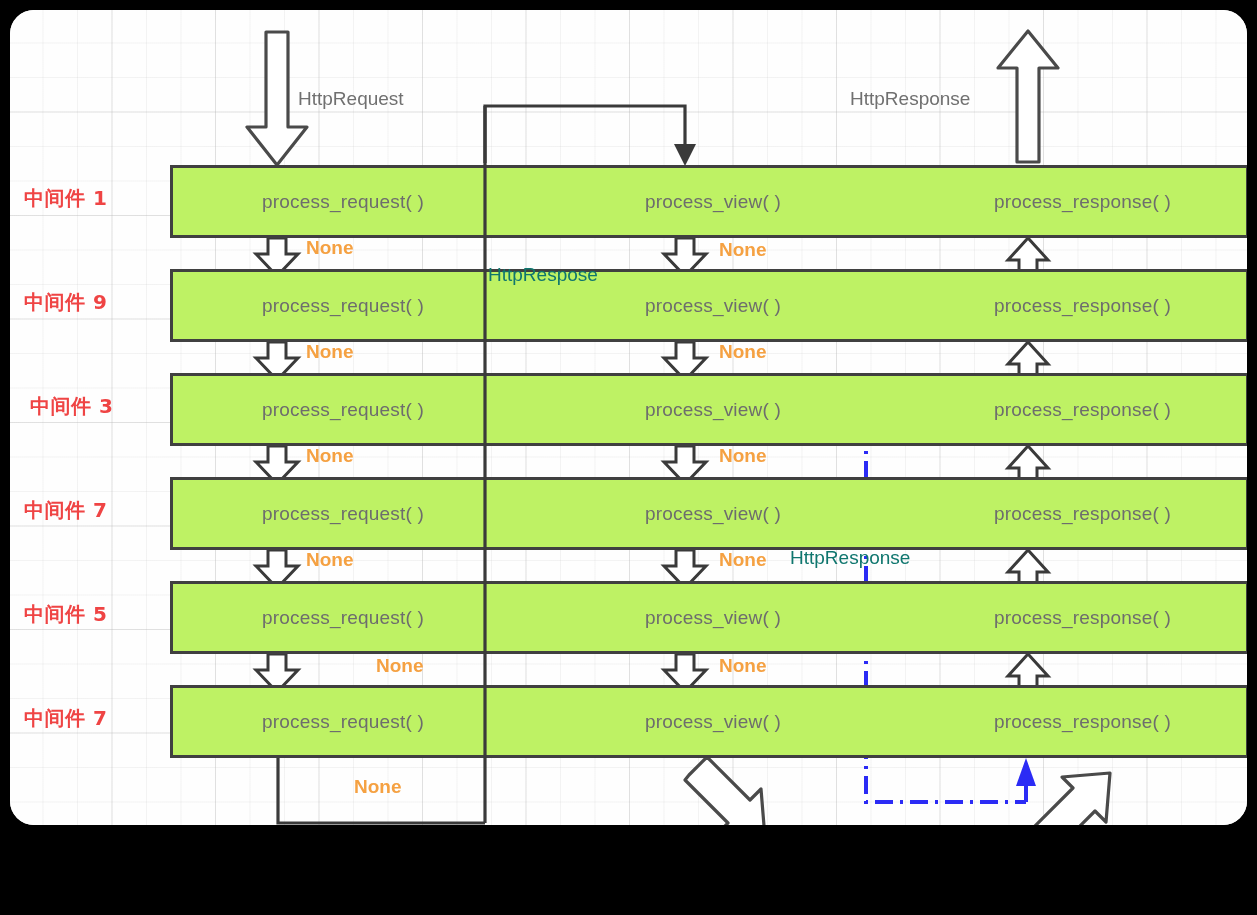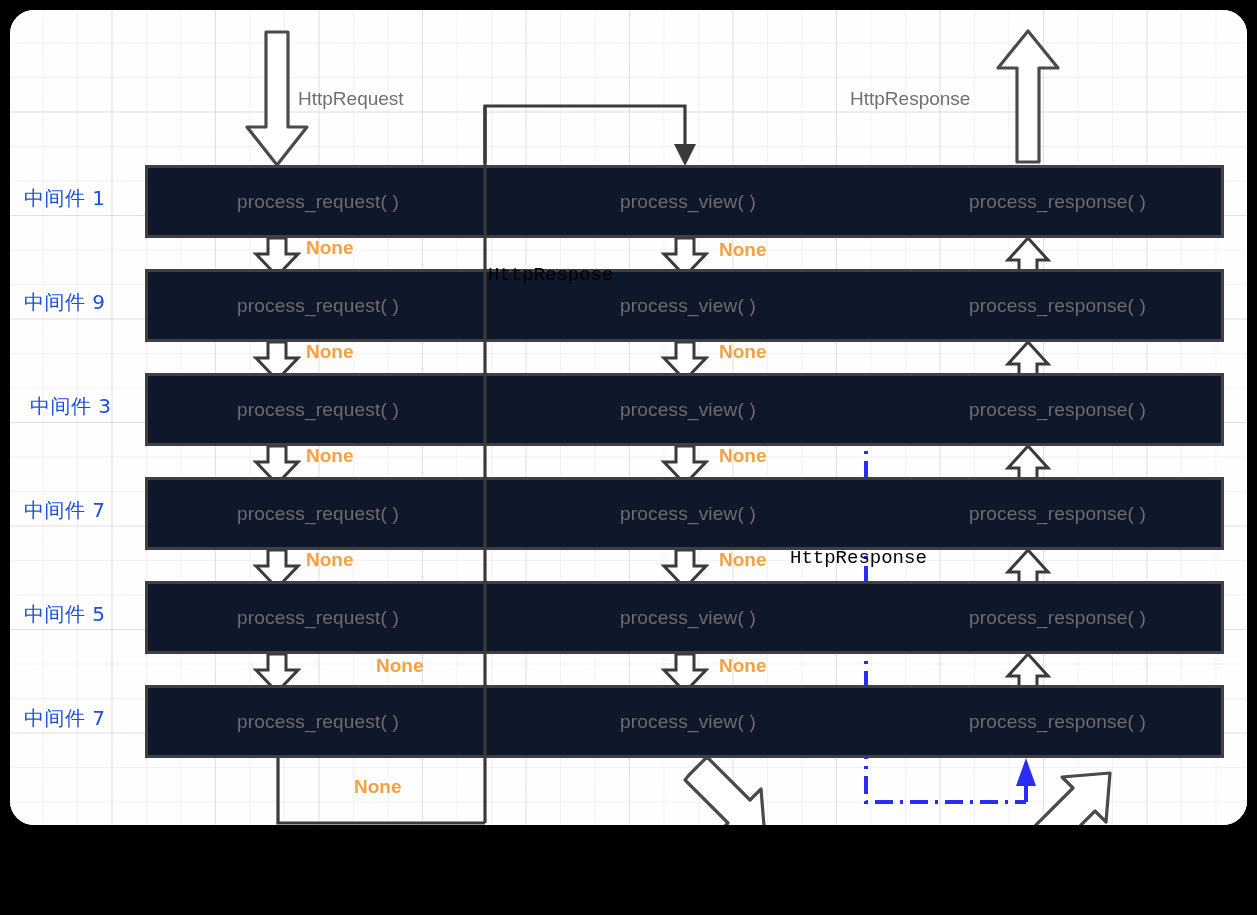--- a/index.html
+++ b/index.html
@@ -19,44 +19,45 @@
       linear-gradient(to right, rgba(210,210,210,.25) 1px, transparent 1px),
       linear-gradient(to bottom, rgba(210,210,210,.25) 1px, transparent 1px);
     background-size:103.5px 103.5px,103.5px 103.5px,34.5px 34.5px,34.5px 34.5px;
     background-position:-2px -2px,-2px -2px,-2px -2px,-2px -2px;
   }
 
   #canvas{position:absolute; inset:0;}
   svg#art{position:absolute; left:0; top:0; width:1237px; height:895px; overflow:visible;}
 
   .mwbox{
-    position:absolute; background:#0f172a;
+    position:absolute; background:#bef264;
     border:3px solid #404040;
     box-sizing:border-box;
+    margin-left:25px;
   }
   .cell{
     position:absolute; top:0; height:100%;
     display:flex; align-items:center; justify-content:center;
     color:#6d6d6d; font-size:19px; letter-spacing:.2px;
     white-space:nowrap;
   }
   .mwlabel{
-    position:absolute; color:#1d4ed8; font-weight:normal; font-size:20px;
+    position:absolute; color:#ef4444; font-weight:bold; font-size:20px;
     font-family:"DejaVu Sans","Liberation Sans",sans-serif;
     white-space:nowrap; letter-spacing:.5px;
   }
   .none-lbl{
     position:absolute; color:#f5a142; font-weight:bold; font-size:19px;
     white-space:nowrap;
   }
   .grey-lbl{
     position:absolute; color:#707070; font-size:19px; white-space:nowrap;
   }
   .blue-lbl{
-    position:absolute; color:#000000; font-size:19px; white-space:nowrap;font-family:Liberation Mono, monospace;
+    position:absolute; color:#0f766e; font-size:19px; white-space:nowrap;
   }
   #viewfn{
     position:absolute; background:#ffffff; border:3px solid #404040;
     box-sizing:border-box;
     display:flex; align-items:center; justify-content:center;
     color:#6d6d6d; font-size:19px;font-family:Liberation Serif, serif;
   }
 </style>
 </head>
 <body>

